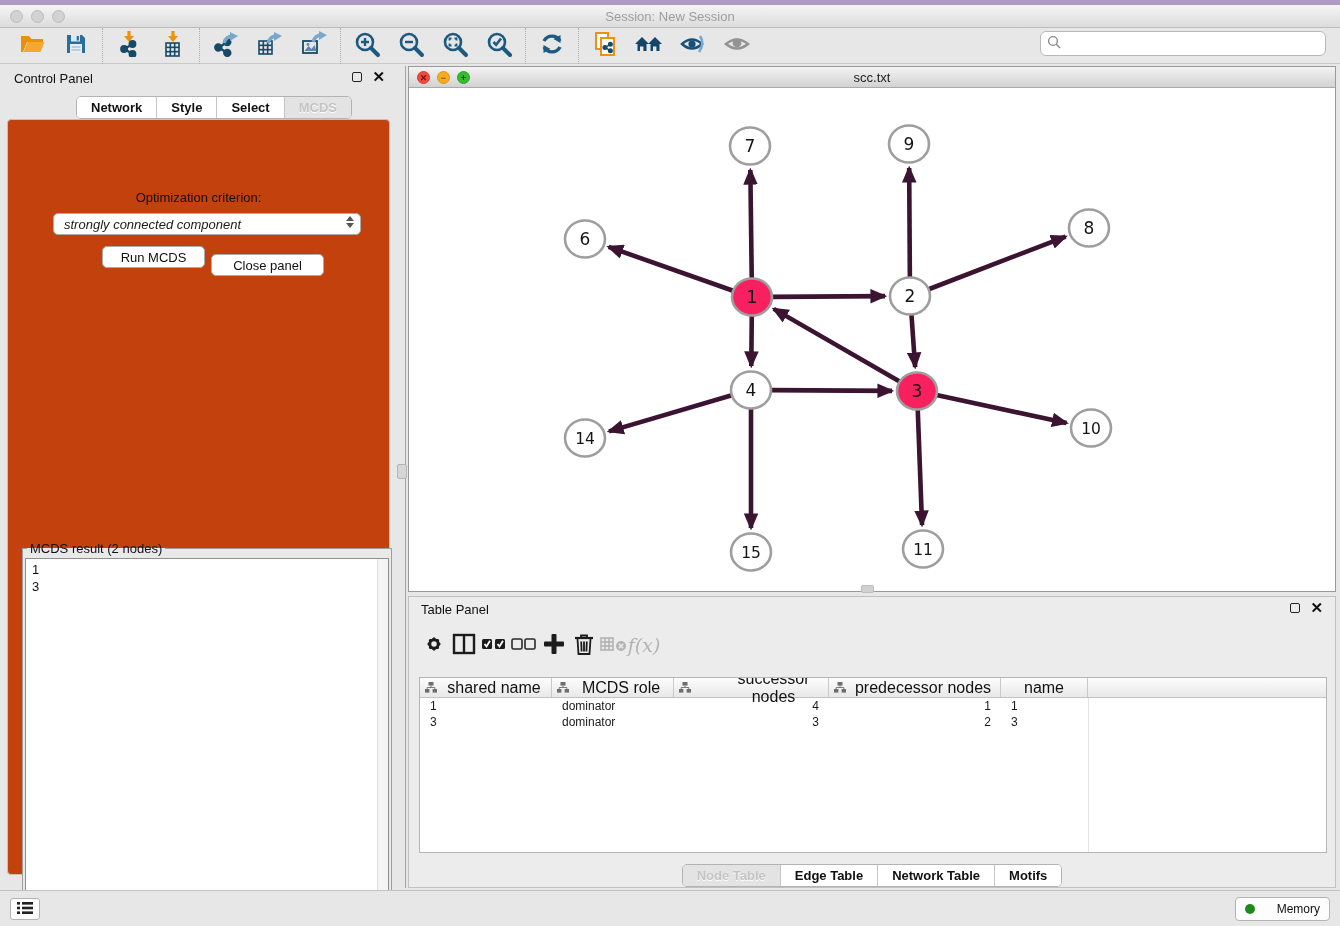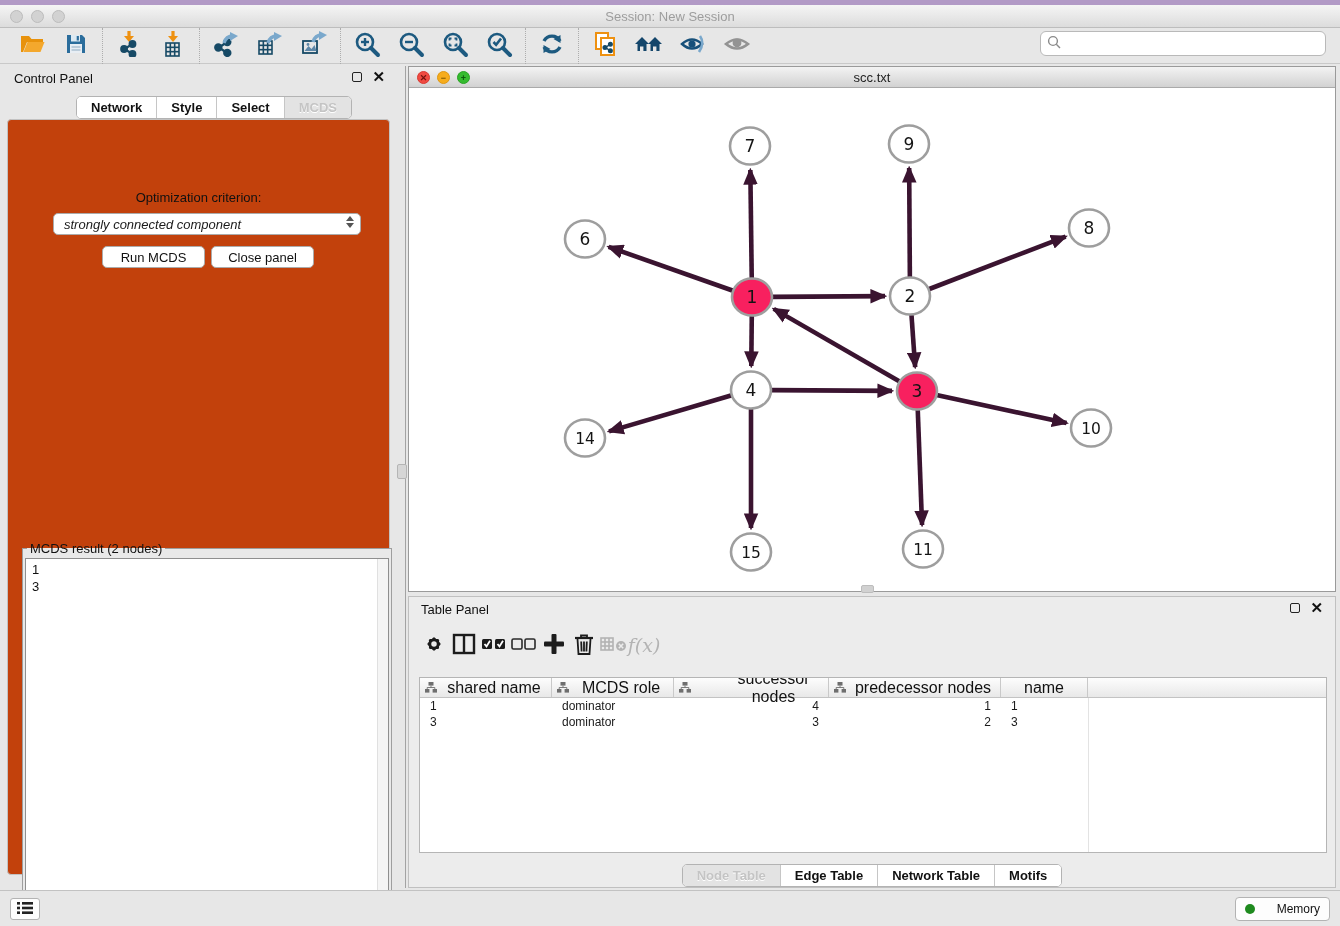--- a/index.html
+++ b/index.html
@@ -58,21 +58,21 @@
   }
   .mac-select .stepper { position:absolute; right:6px; top:2px; display:flex; flex-direction:column; gap:2px; }
   .mac-select .stepper i { width:0; height:0; border-left:4px solid transparent; border-right:4px solid transparent; display:block; }
   .mac-select .stepper i.up { border-bottom:5px solid #555; }
   .mac-select .stepper i.down { border-top:5px solid #555; }
   .mac-btn {
     position:absolute; height:22px; background:#fff; border:1px solid #ababab; border-radius:5px;
     font-size:13px; font-family:"Liberation Sans",sans-serif; color:#111; text-align:center;
   }
   #run-btn { left:94px; top:126px; width:103px; }
-  #closepanel-btn { left:203px; top:126px; width:103px; }
+  #closepanel-btn { left:203px; top:134px; width:113px; }
   .result-fieldset {
     position:absolute; left:14px; top:421px; width:370px; height:380px;
     border:1px solid #9e9e9e; background:#e9e9e9; padding:2px;
   }
   .result-fieldset legend { font-size:13px; color:#111; padding:0 3px; margin-left:2px; }
   .result-inner { position:relative; width:100%; height:356px; background:#fff; border:1px solid #8f8f8f; }
   .result-inner pre { font-family:"Liberation Sans",sans-serif; font-size:13px; line-height:17px; padding:2px 0 0 6px; color:#111; }
   .result-scroll { position:absolute; right:0; top:0; width:11px; height:100%; background:#f5f5f5; border-left:1px solid #e0e0e0; }
   
   .vsplit-line { position:absolute; left:405px; top:66px; width:1px; height:822px; background:#a3a3a3; }

